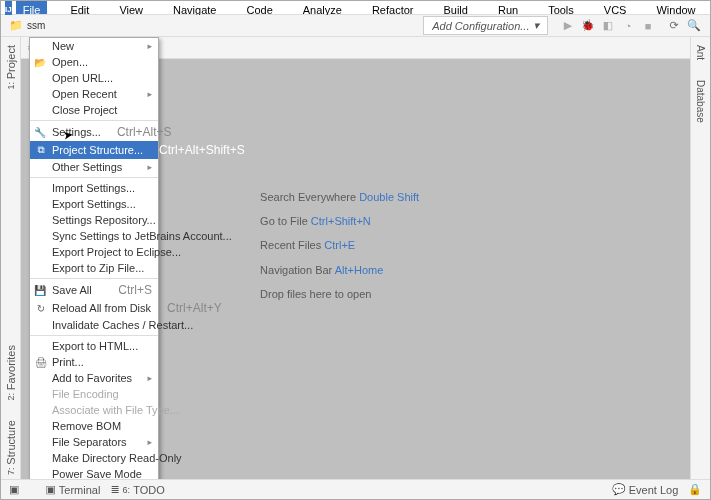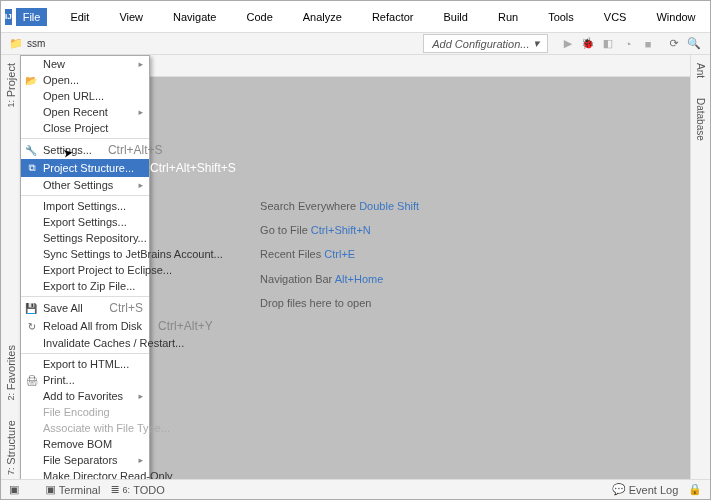--- a/index.html
+++ b/index.html
@@ -1,18 +1,18 @@
 <!DOCTYPE html>
 <html><head>
 <meta charset="utf-8">
 <style>
 * { margin: 0; padding: 0; box-sizing: border-box; font-family: "Segoe UI", Arial, sans-serif; font-size: 11px; }
 body { width: 711px; height: 500px; background: #f0f0f0; display: flex; flex-direction: column; overflow: hidden; border: 1px solid #aaa; }
 
-.titlebar { height: 32px; background: #fff; display: flex; align-items: center; border-bottom: 1px solid #ddd; }
+.titlebar { height: 14px; background: #fff; display: flex; border-bottom: 1px solid #ddd; }
 .title-icon { width: 16px; height: 16px; margin: 0 4px; background: #3a76c4; color: #fff; display: flex; align-items: center; justify-content: center; font-size: 8px; font-weight: bold; }
 .menubar { display: flex; gap: 16px; }
 .menu-item { padding: 3px 7px; cursor: pointer; }
 .menu-item.active { background: #3a76c4; color: #fff; }
 .title-text { flex: 1; text-align: left; padding-left: 10px; color: #777; font-size: 11px; }
 
 .toolbar { height: 22px; background: #f4f4f4; border-bottom: 1px solid #ddd; display: flex; align-items: center; padding: 0 8px; gap: 6px; }
 .tb-left { display: flex; align-items: center; gap: 4px; }
 .tb-icon { width: 14px; height: 14px; display: flex; align-items: center; justify-content: center; color: #666; cursor: pointer; }
 .breadcrumb { font-size: 10px; color: #333; }
@@ -30,21 +30,21 @@
 
 .center-area { flex: 1; display: flex; flex-direction: column; background: #bfbfbf; position: relative; }
 .center-toolbar { height: 22px; background: #f4f4f4; border-bottom: 1px solid #ddd; display: flex; align-items: center; padding: 0 6px; gap: 6px; }
 .gear-icn, .collapse-icn { color: #888; cursor: pointer; font-size: 12px; }
 
 .welcome-hints { position: absolute; top: 50%; left: 50%; transform: translate(-60%, -60%); color: #5a5a5a; font-size: 12px; line-height: 2.2; }
 .welcome-hints .hint-line { white-space: nowrap; }
 .shortcut { color: #3a76c4; }
 
 .dropdown-menu {
-  position: absolute; top: 0; left: 19px; width: 130px; background: #fff;
+  position: absolute; top: 0; left: 28px; width: 130px; background: #fff;
   border: 1px solid #aaa; box-shadow: 2px 2px 4px rgba(0,0,0,0.3); z-index: 100;
   font-size: 11px;
 }
 .menu-row { display: flex; align-items: center; padding: 2px 6px 2px 22px; position: relative; cursor: pointer; white-space: nowrap; color: #333; }
 .menu-row.selected { background: #3a76c4; color: #fff; }
 .menu-row .shortkey { margin-left: auto; padding-left: 16px; font-size: 12px; color: #888; }
 .menu-row.selected .shortkey { color: #fff; }
 .menu-row.disabled { color: #aaa; }
 .menu-sep { height: 1px; background: #ddd; margin: 2px 0; }
 .menu-icon { position: absolute; left: 4px; width: 14px; height: 14px; display: flex; align-items: center; justify-content: center; font-size: 10px; color: #666; }

